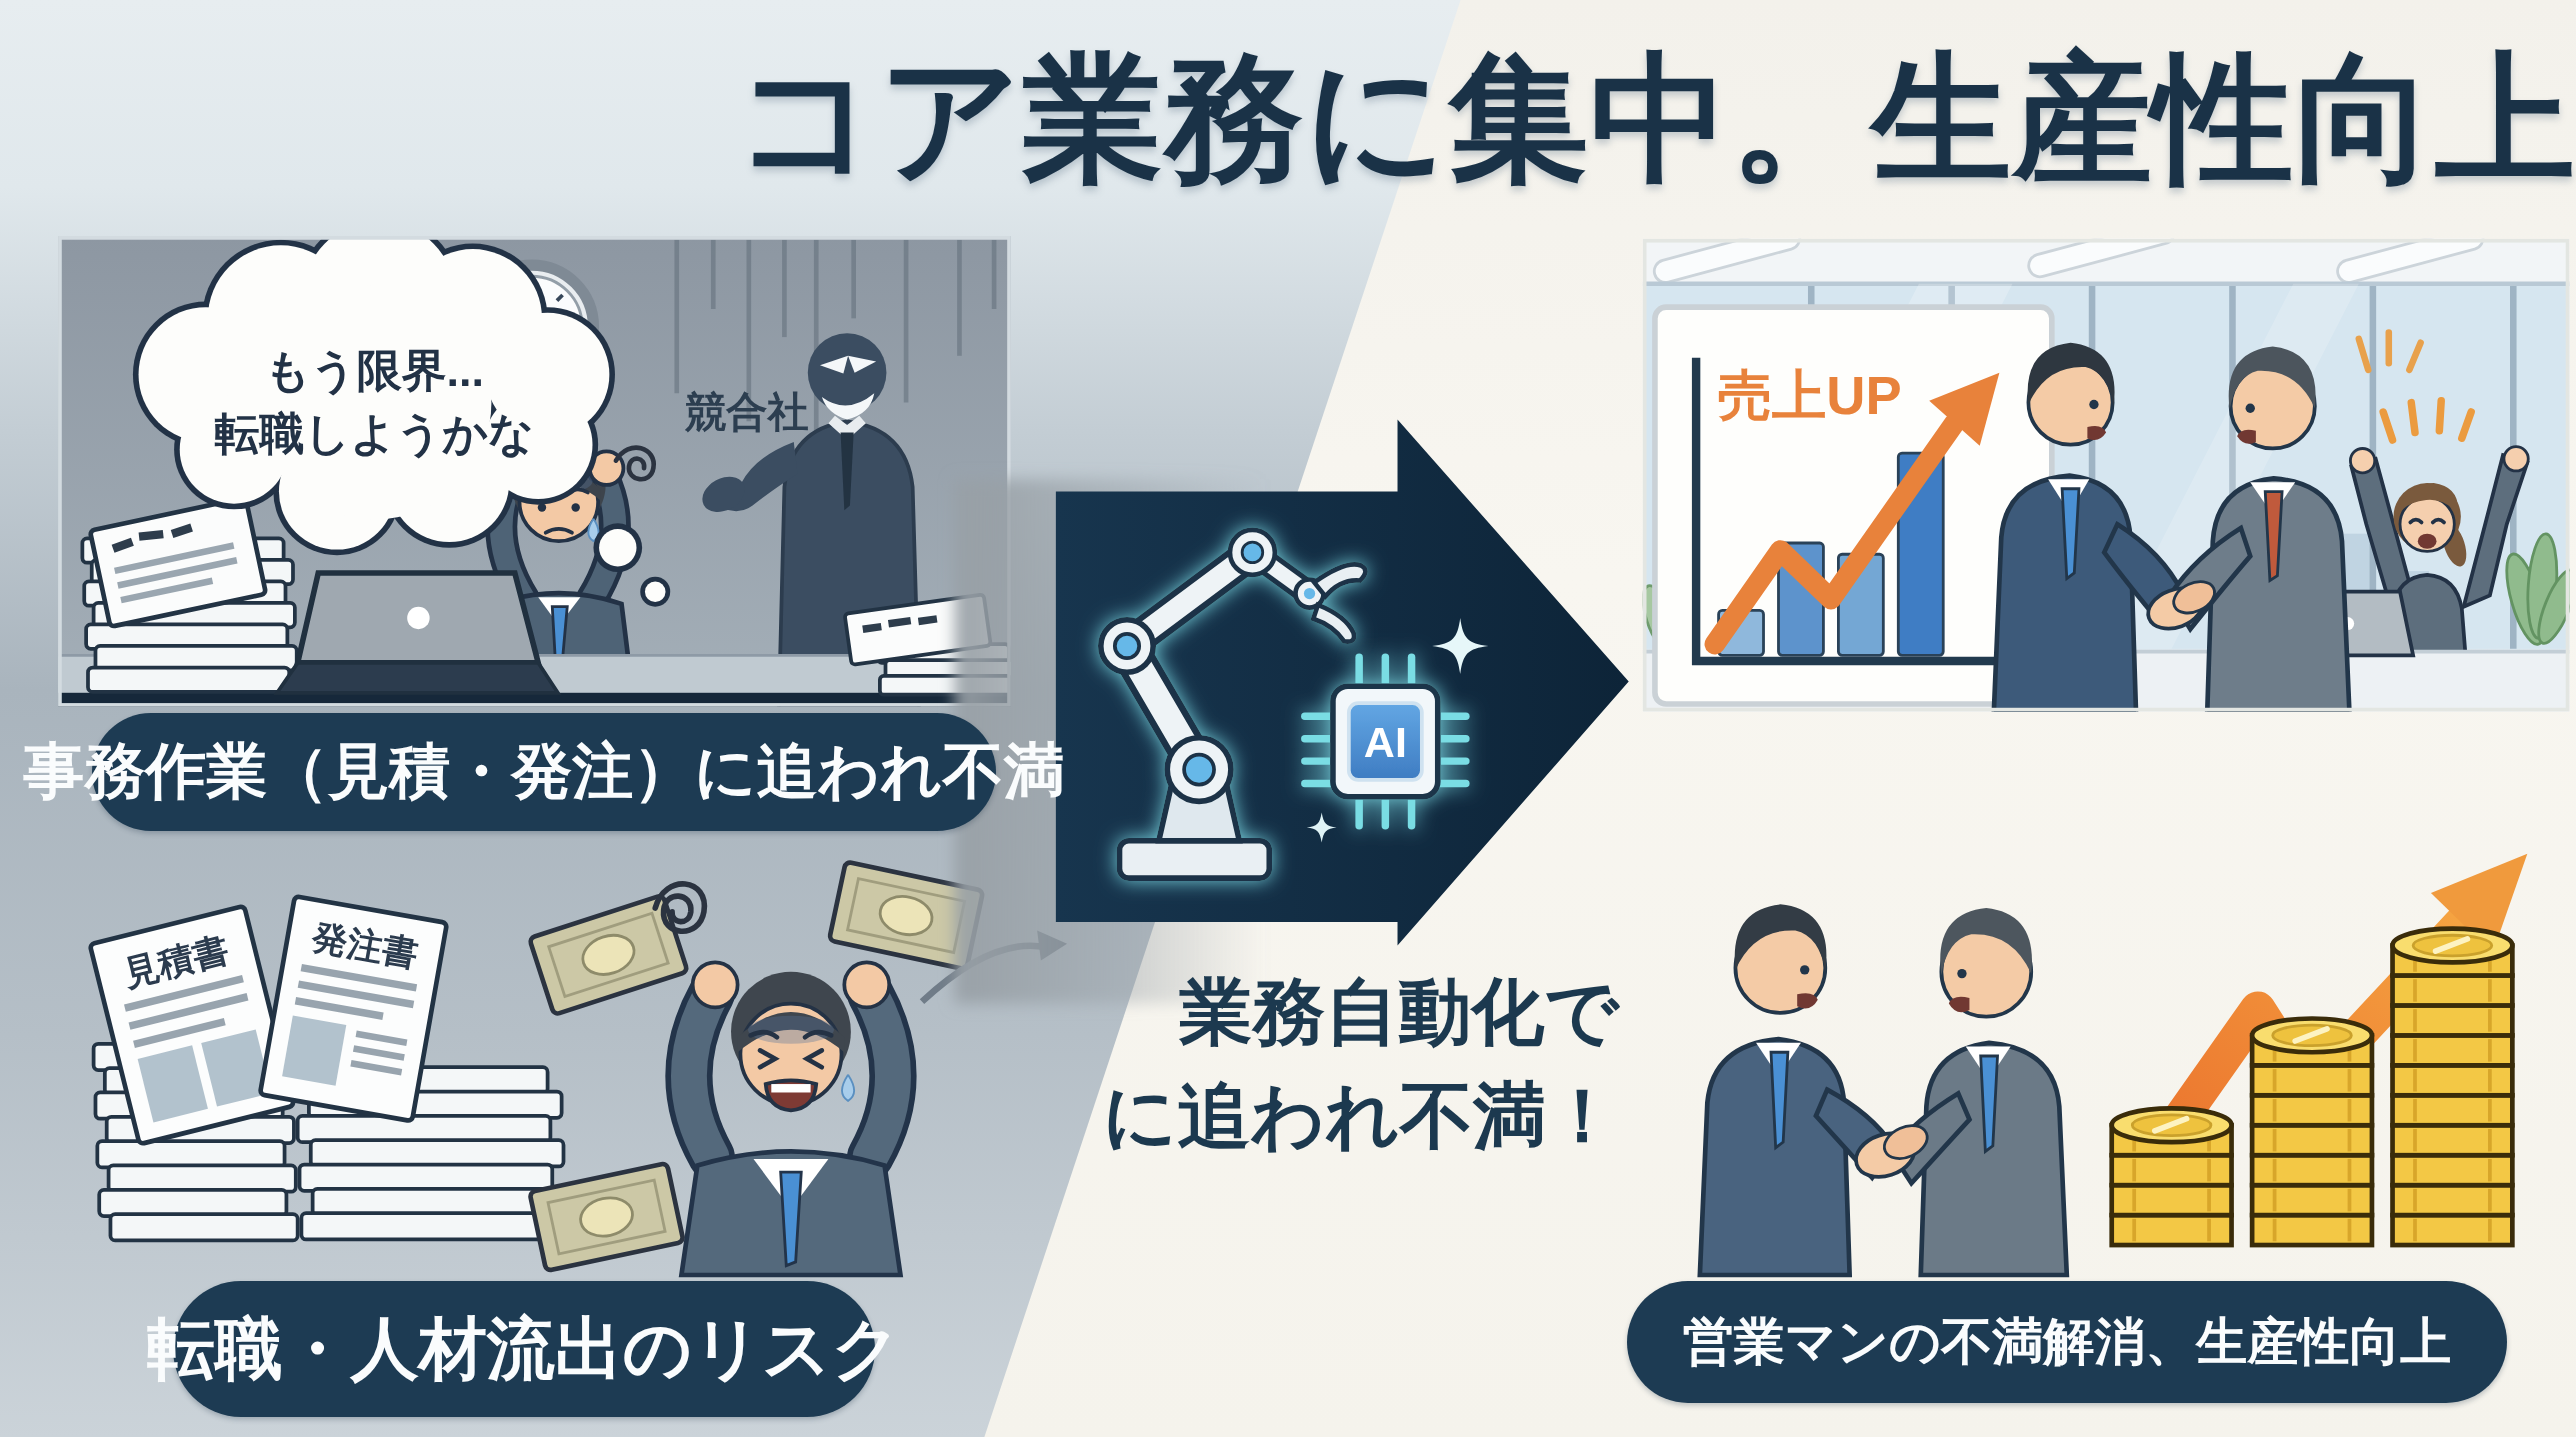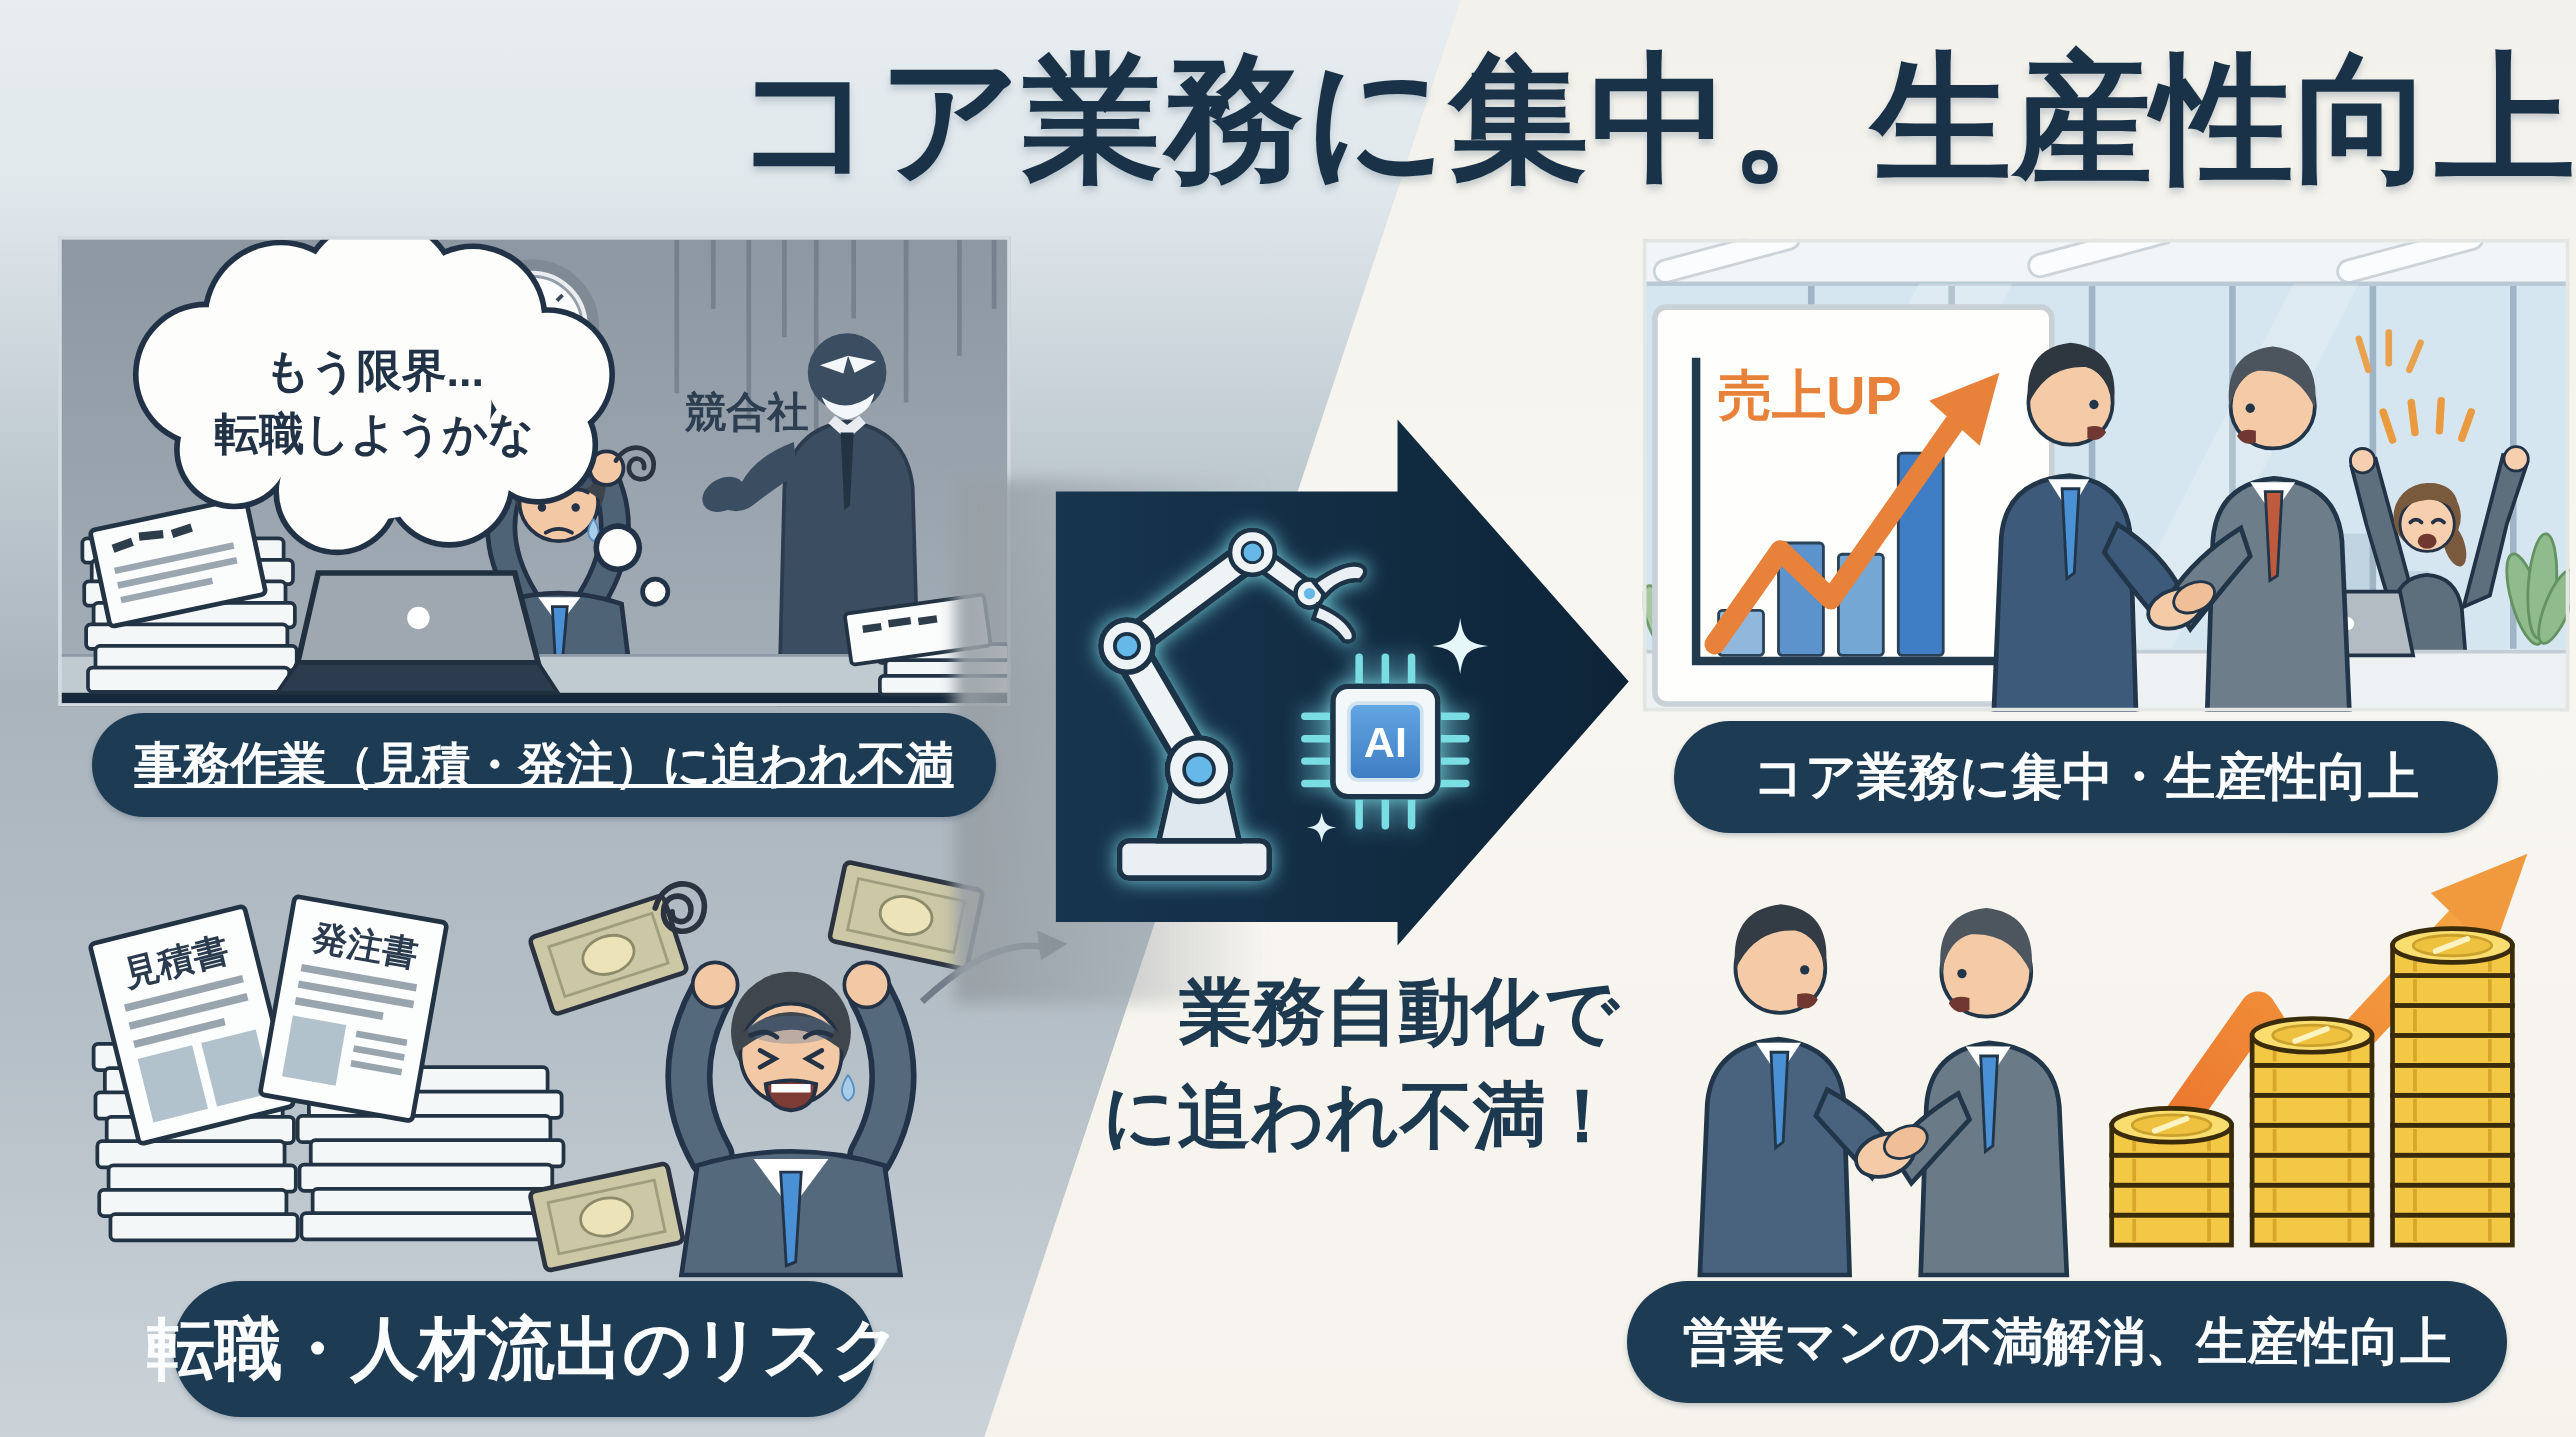--- a/index.html
+++ b/index.html
@@ -8,21 +8,21 @@
     background:linear-gradient(180deg,#f3f1eb 0%,#f8f6f0 40%,#f5f3ec 100%);}
   #bg-left{position:absolute;inset:0;
     clip-path:polygon(0 0,56.7% 0,38.2% 100%,0 100%);
     background:linear-gradient(180deg,#e7edf0 0%,#e0e8ec 13%,#c3cdd4 30%,#a9b4bd 48%,#b5bfc7 72%,#cbd3d9 100%);}
   #page-title{position:absolute;left:0;top:26px;width:100%;text-align:right;
     font-size:140px;font-weight:900;letter-spacing:0.9px;color:#1a3247;
     text-shadow:0 4.7px 7.5px rgba(110,130,145,.35);}
   .pill{position:absolute;display:flex;align-items:center;justify-content:center;
     background:#1d3b53;border-radius:84px;color:#fafcfd;font-weight:900;
     box-shadow:0 2.8px 5.6px rgba(30,50,70,.25);white-space:nowrap;}
-  #cap-tl{left:92px;top:713px;width:904px;height:104px;font-size:48px;text-decoration:underline;}
+  #cap-tl{left:92px;top:713px;width:904px;height:118px;font-size:61px;}
   #cap-bl{left:173px;top:1281px;width:702px;height:136px;font-size:68px;}
   #cap-tr{left:1674px;top:721px;width:824px;height:112px;font-size:51px;}
   #cap-br{left:1627px;top:1281px;width:880px;height:122px;font-size:51px;}
   #mid-text{position:absolute;left:1039px;top:960px;width:580px;text-align:right;
     font-size:73px;line-height:1.42;font-weight:900;color:#1c394f;}
   svg{position:absolute;left:0;top:0;}
   svg text{font-family:"Liberation Sans",sans-serif;font-weight:bold;}
 </style>
 </head>
 <body>
@@ -652,21 +652,20 @@
             <line x1="-18" y1="6" x2="16" y2="-7" stroke="#fdf3c2" stroke-width="6" stroke-linecap="round"></line>
           </g>
         </g>
     </g>
   </svg>
 
   <div id="page-title">コア業務に集中。生産性向上</div>
 
   <div id="cap-tl" class="pill">事務作業（見積・発注）に追われ不満</div>
   <div id="cap-bl" class="pill">転職・人材流出のリスク</div>
-  <div id="cap-tr" class="pill">コア業務に集中・生産性向上</div>
   <div id="cap-br" class="pill">営業マンの不満解消、生産性向上</div>
 
   <div id="mid-text">
     <span>業務自動化で</span><br>
     <span>に追われ不満！</span>
   </div>
 </div>
 
 
 </body></html>

